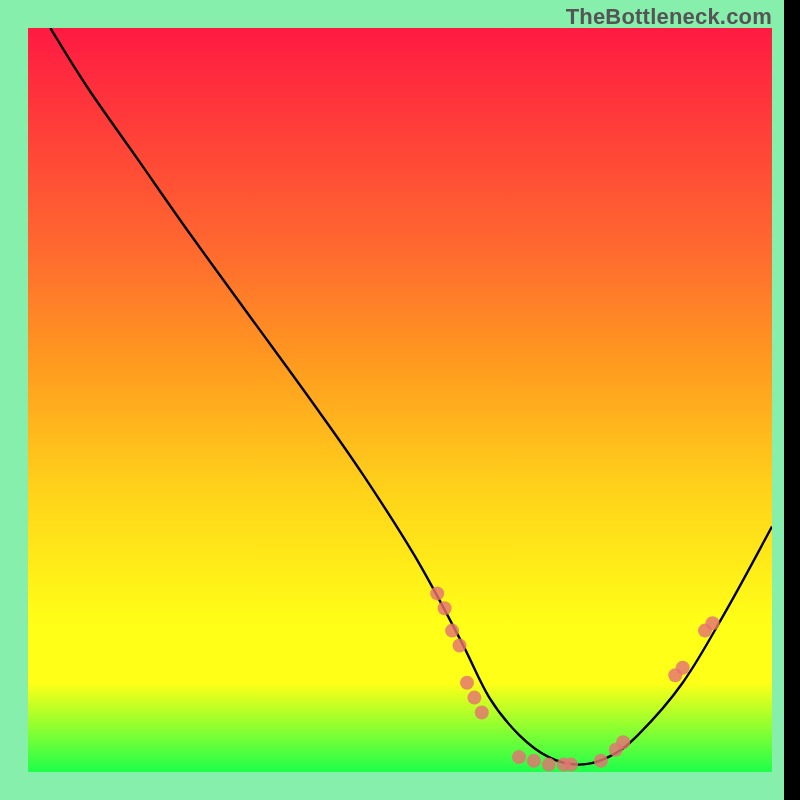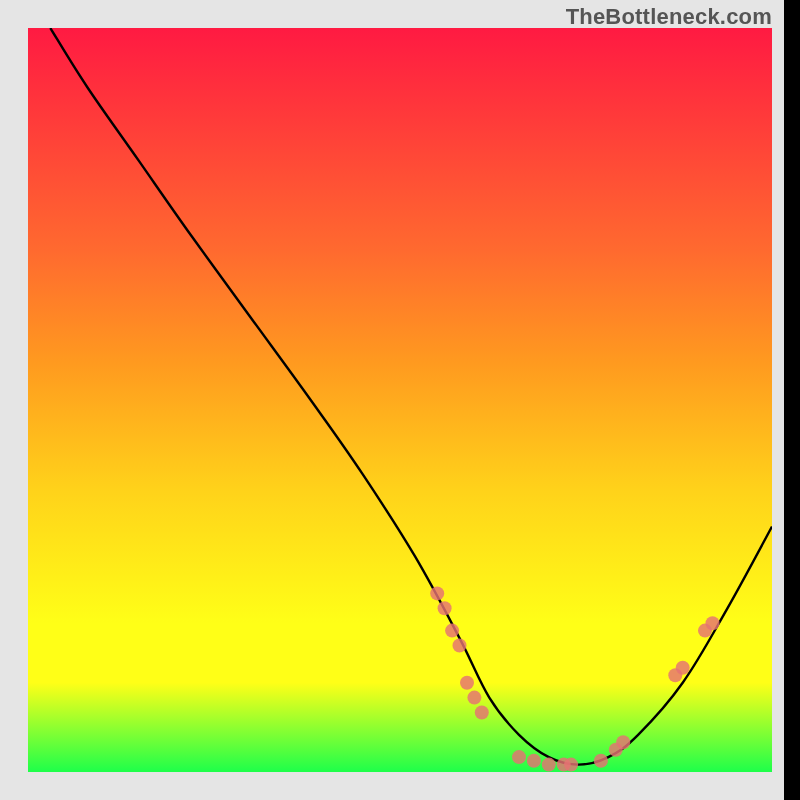--- a/index.html
+++ b/index.html
@@ -8,21 +8,21 @@
     width: 800px;
     height: 800px;
     background: #000;
     font-family: Arial, Helvetica, sans-serif;
     overflow: hidden;
   }
   .frame {
     position: relative;
     width: 784px;
     height: 800px;
-    background: #e5e5e5;
+    background: #86efac;
   }
   .watermark {
     position: absolute;
     top: 4px;
     right: 12px;
     color: #555;
     font-size: 22px;
     font-weight: 600;
     letter-spacing: 0.2px;
     user-select: none;

